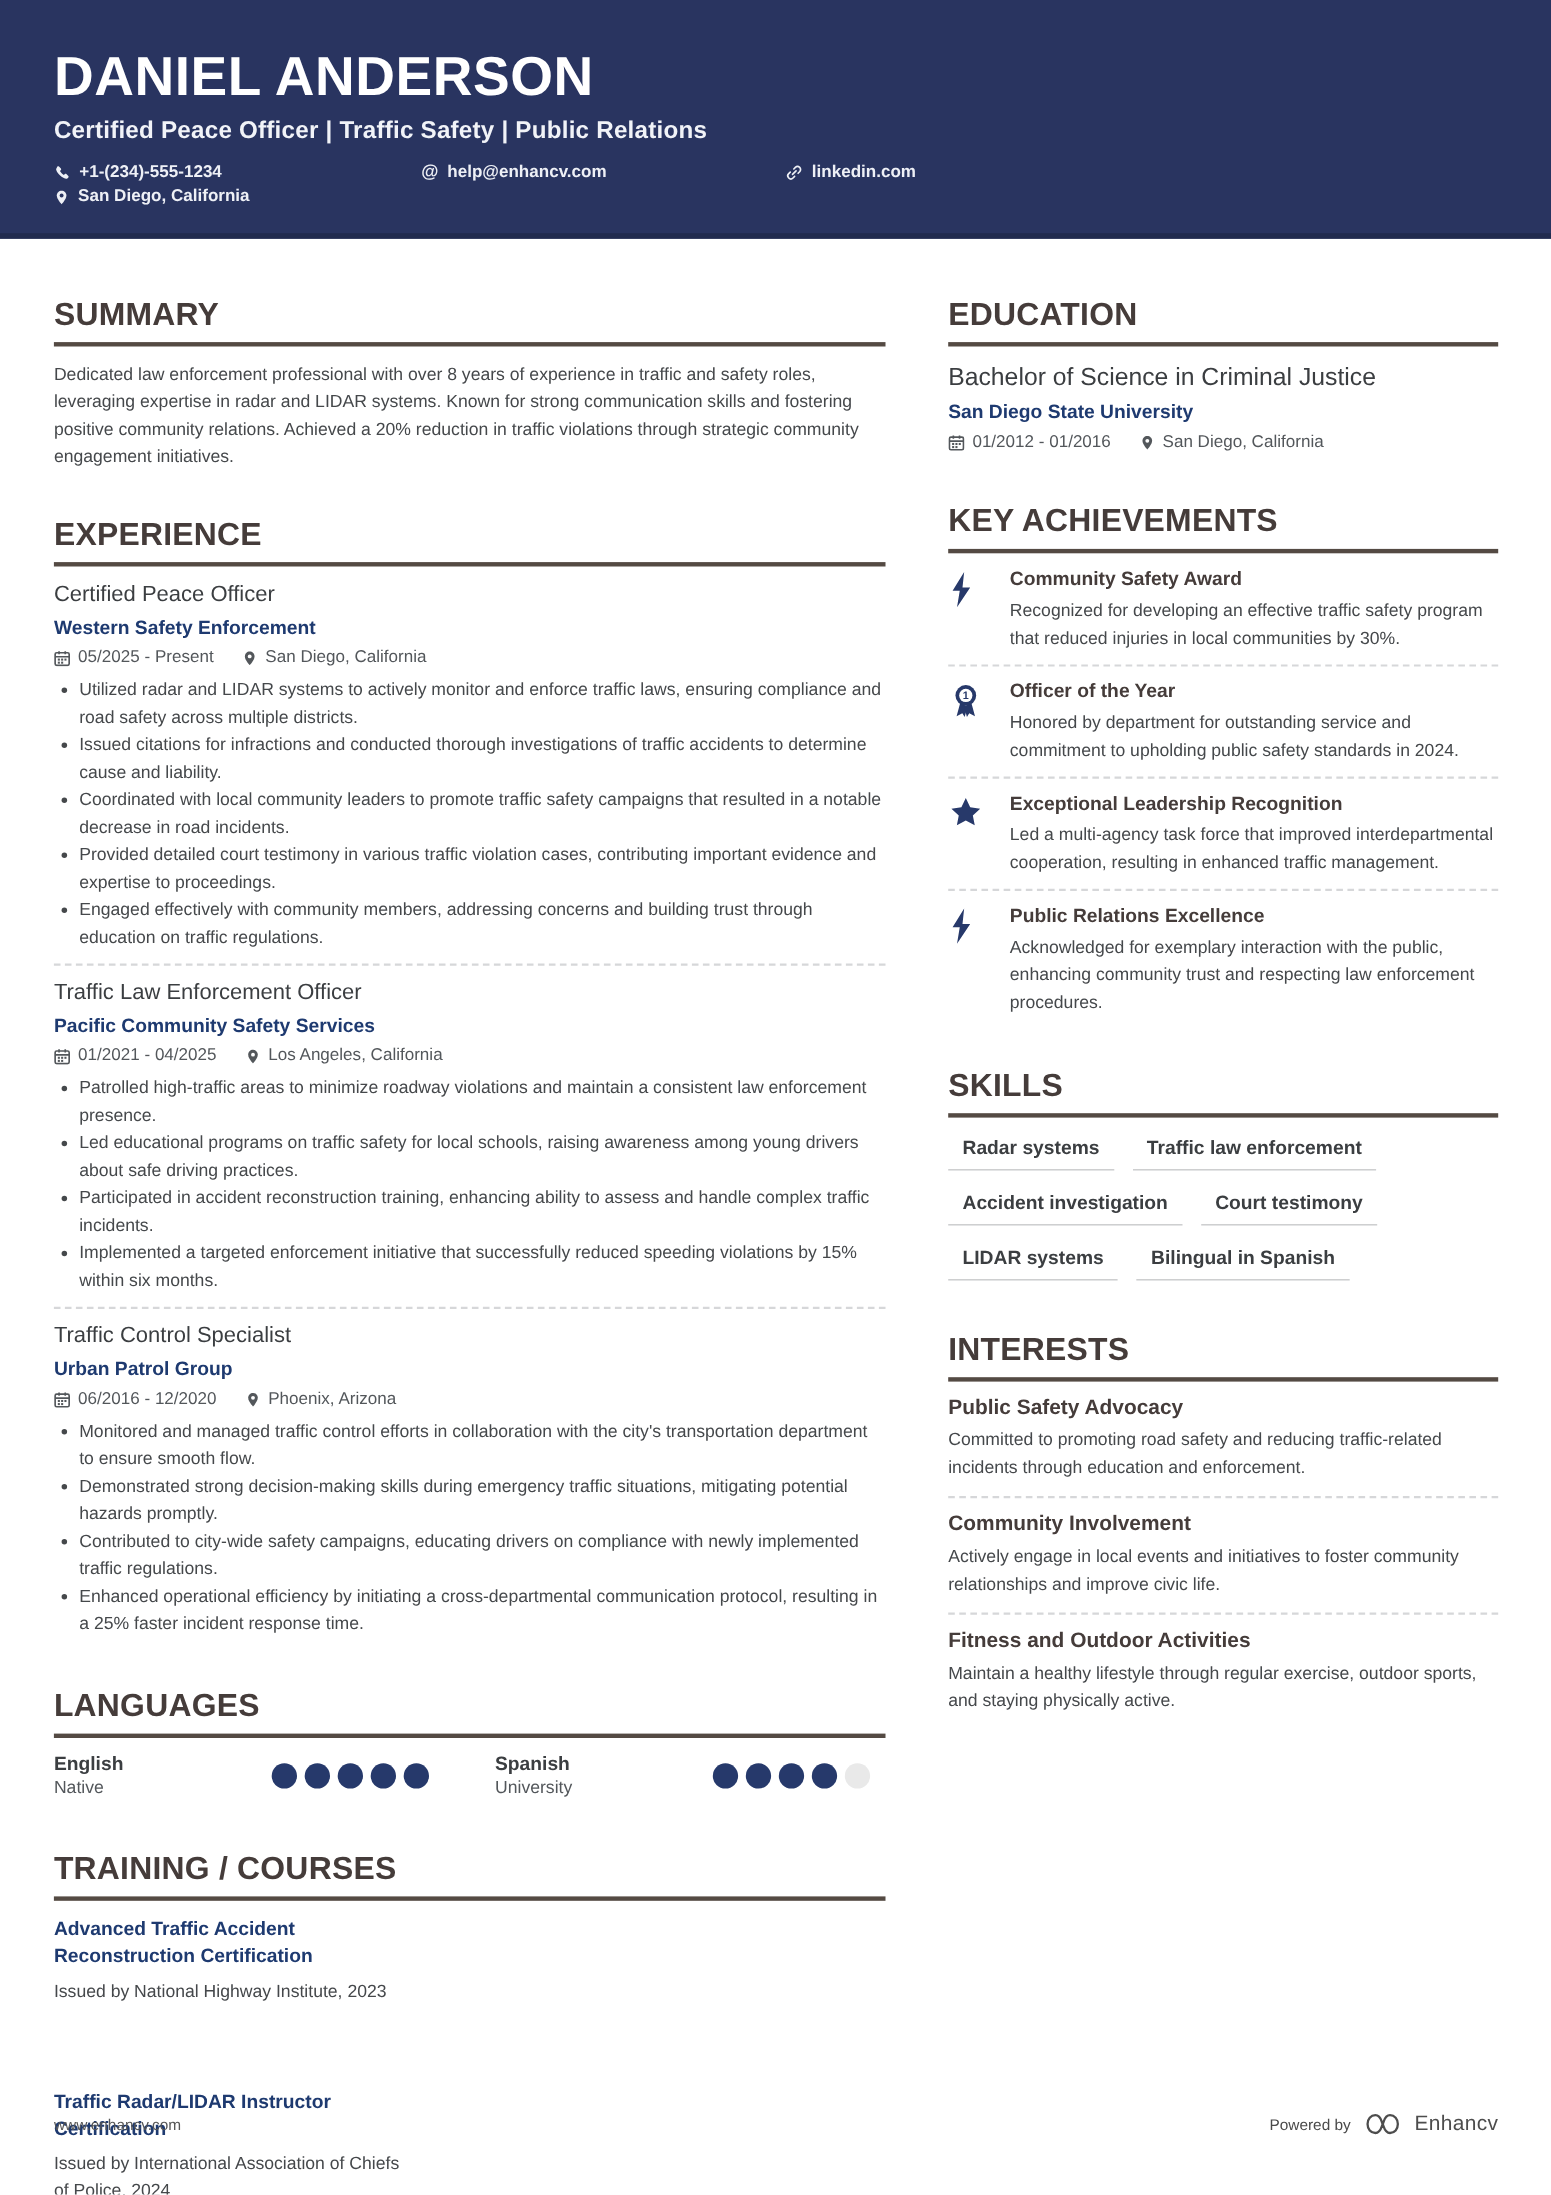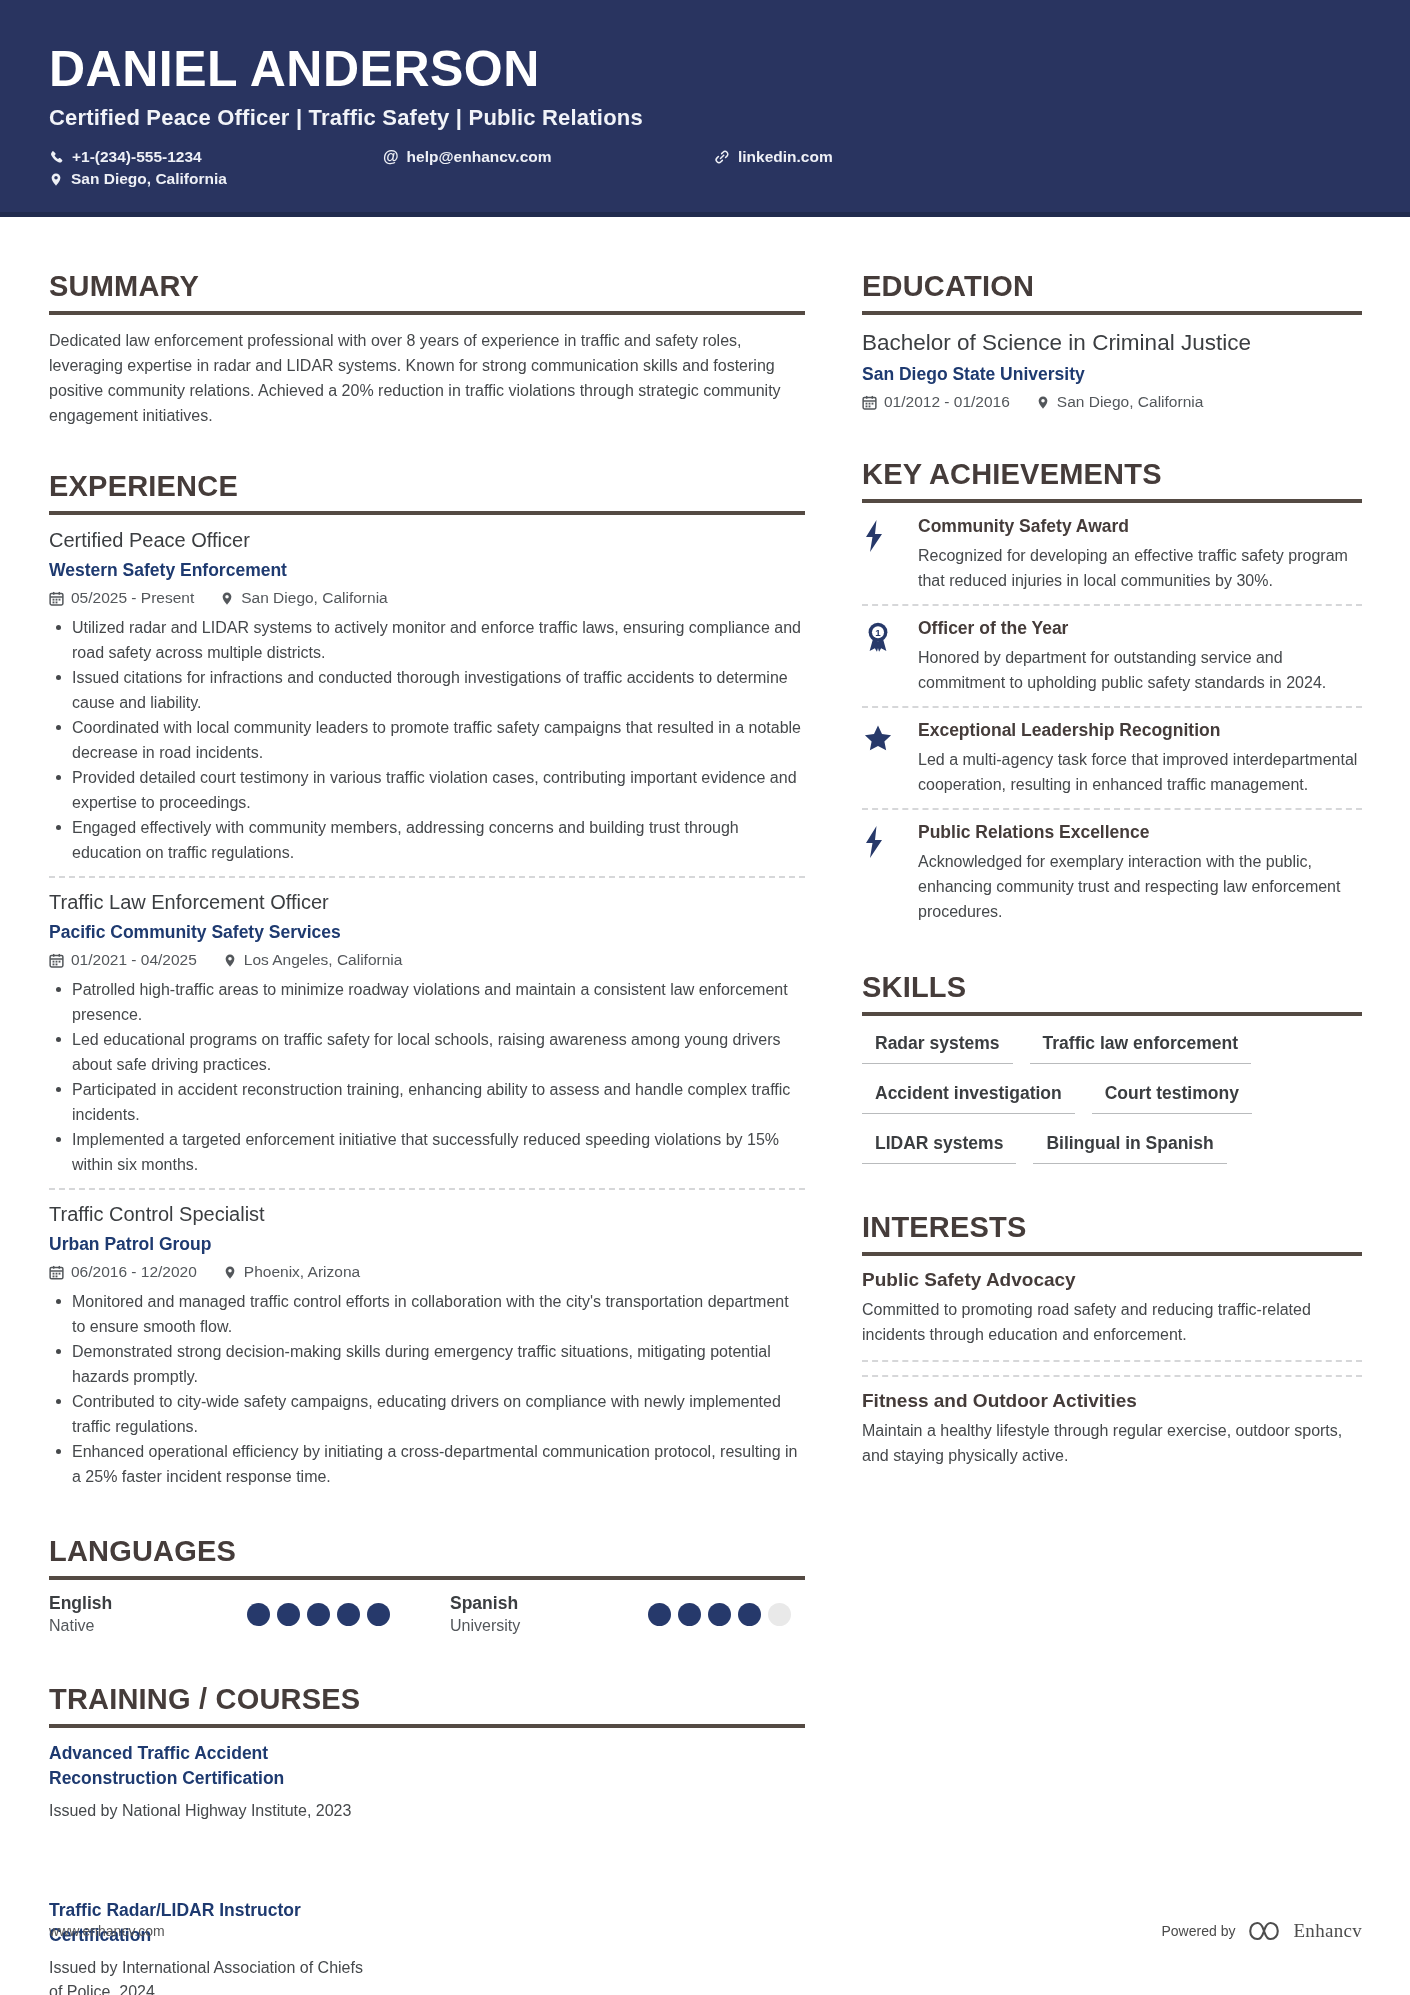--- a/index.html
+++ b/index.html
@@ -74,21 +74,21 @@
   }
   
   .int-title { font-size:19px; font-weight:700; color:var(--section-heading,#453c3a); }
   .int-text { font-size:16px; line-height:25px; margin-top:6px; color:var(--body-text,#45484b); }
   .interests hr.dashed { margin:13px 0 13px; }
   
   .footer { position:absolute; left:49px; right:48px; bottom:52px; display:flex; justify-content:space-between; align-items:center; }
   .site-link { font-size:14px; color:#565656; text-decoration:none; }
   .powered { display:flex; align-items:center; gap:10px; }
   .powered-by { font-size:14px; color:#4a4a4a; }
-  .brand-name { font-size:19px; color:#4d4d4d; letter-spacing:0.3px;font-family:Liberation Serif, serif; }
+  .brand-name { font-size:19px; color:#4d4d4d; letter-spacing:0.3px; }
   svg { display:block; }
 </style>
 </head>
 <body>
 
 <header class="top-header">
   <h1 class="name">DANIEL ANDERSON</h1>
   <div class="headline">Certified Peace Officer | Traffic Safety | Public Relations</div>
   <div class="contact-rows">
     <div class="contact-row">
@@ -446,20 +446,24 @@
     </section>
 
     <section class="interests">
       <h2 class="sec-heading">INTERESTS</h2>
       <div class="sec-body">
         <div>
           <div class="int-title">Public Safety Advocacy</div>
           <div class="int-text">Committed to promoting road safety and reducing traffic-related incidents through education and enforcement.</div>
         </div>
         <hr class="dashed">
+        <div>
+          <div class="int-title">Community Involvement</div>
+          <div class="int-text">Actively engage in local events and initiatives to foster community relationships and improve civic life.</div>
+        </div>
         <hr class="dashed">
         <div>
           <div class="int-title">Fitness and Outdoor Activities</div>
           <div class="int-text">Maintain a healthy lifestyle through regular exercise, outdoor sports, and staying physically active.</div>
         </div>
       </div>
     </section>
 
   </div>
 </div>

